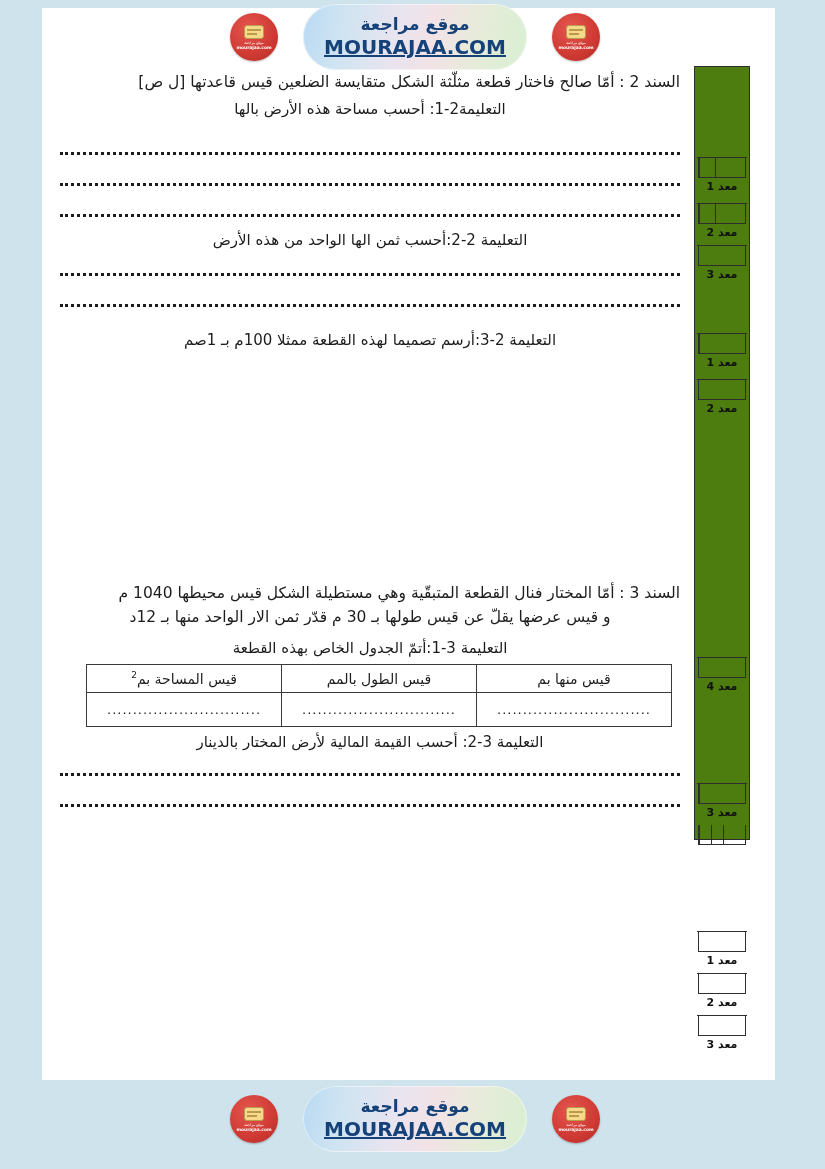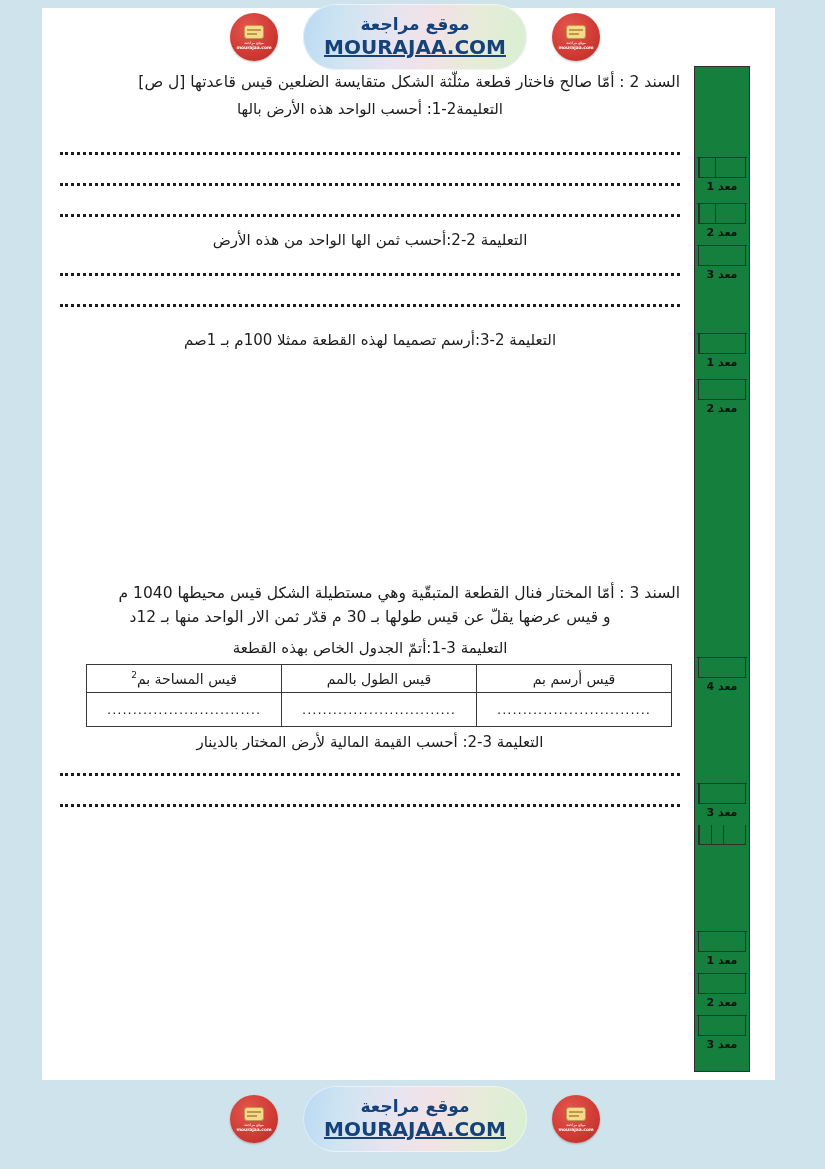--- a/index.html
+++ b/index.html
@@ -130,23 +130,23 @@
     letter-spacing:1px;
     color:#1c1c1c;
     vertical-align:middle;
   }
   sup { font-size:9px; }
 
   
   #grade-margin {
     position:absolute;
     left:694px; top:66px;
-    width:56px; height:1006px;
+    width:56px; height:774px;
     border:1.6px solid #2e2e2e;
-    background:#15803d;
+    background:#4d7c0f;
     direction:rtl;
     text-decoration:underline;
   }
   .crit {
     position:absolute;
     left:2px;
     width:50px;
     border-top:1.6px solid #2e2e2e;
   }
   .crit-box {
@@ -192,21 +192,21 @@
     <div class="bicon"></div>
     <div class="btxt">موقع مراجعة</div>
     <div class="btxt2">mourajaa.com</div>
   </div>
 </div>
 
 <div id="doc-body">
 
   <div class="para">السند 2 : أمّا صالح فاختار قطعة مثلّثة الشكل متقايسة الضلعين قيس قاعدتها [ل ص]</div>
 
-  <div class="instr" style="margin-top:6px;">التعليمة2-1: أحسب الواحد هذه الأرض بالها</div>
+  <div class="instr" style="margin-top:6px;">التعليمة2-1: أحسب مساحة هذه الأرض بالها</div>
 
   <div class="dotrow" style="padding-top:34px;">
       <div class="dots"></div>
     </div>
   <div class="dotrow" style="padding-top:28px;">
       <div class="dots"></div>
     </div>
   <div class="dotrow" style="padding-top:28px;">
       <div class="dots"></div>
     </div>
@@ -225,21 +225,21 @@
   <div class="spacer-draw"></div>
 
   <div class="para">السند 3 : أمّا المختار فنال القطعة المتبقّية وهي مستطيلة الشكل قيس محيطها 1040 م</div>
   <div class="para" style="text-align:center;">و قيس عرضها يقلّ عن قيس طولها بـ 30 م قدّر ثمن الار الواحد منها بـ 12د</div>
 
   <div class="instr" style="margin-top:10px;">التعليمة 3-1:أتمّ الجدول الخاص بهذه القطعة</div>
 
   <table class="meas">
     <thead>
       <tr>
-        <th>قيس أرسم بم</th>
+        <th>قيس منها بم</th>
         <th>قيس الطول بالمم</th>
         <th><span>قيس المساحة بم</span><sup>2</sup></th>
       </tr>
     </thead>
     <tbody>
       <tr>
         <td class="fill">..............................</td>
         <td class="fill">..............................</td>
         <td class="fill">..............................</td>
       </tr>

